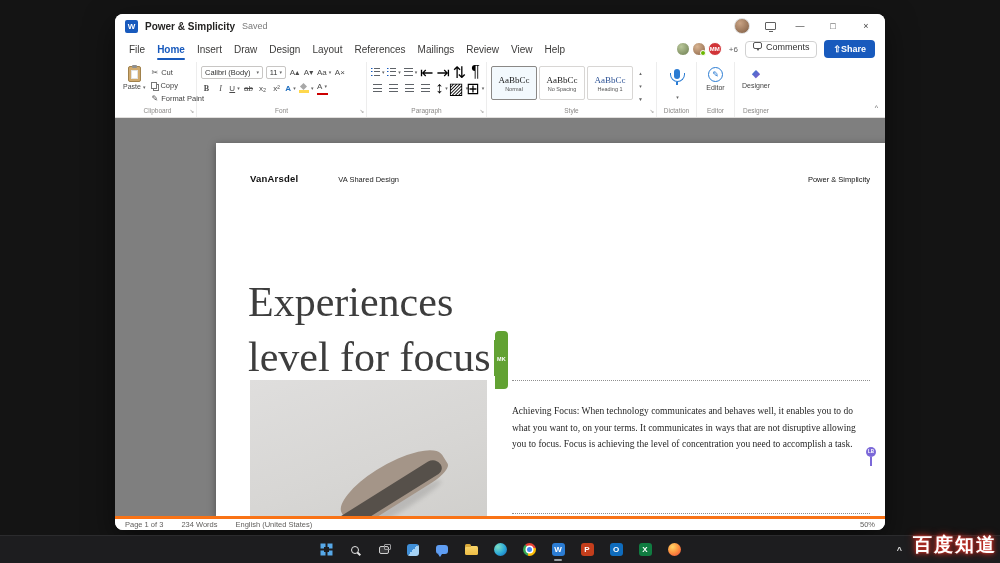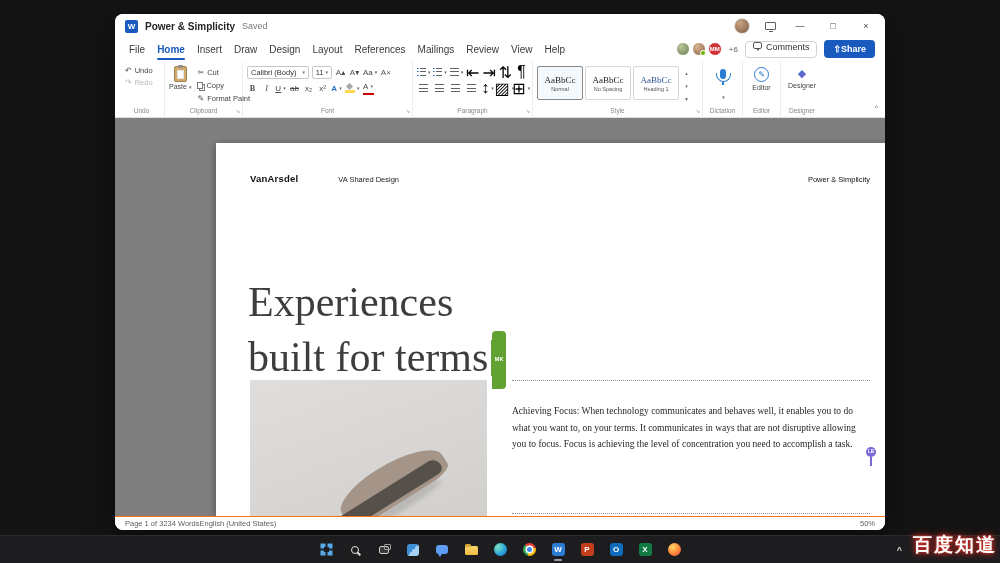--- a/index.html
+++ b/index.html
@@ -152,22 +152,22 @@
                border-radius:10px 16px 12px 12px; transform:rotate(-32deg); }
   .text-col { flex:1; border-top:1px dotted #8f8f8f; padding-top:22px; position:relative;
               font-family:"Liberation Serif",serif; font-size:9.5px; line-height:16.5px; color:#1f1f1f; }
   .text-col::after { content:''; position:absolute; left:0; right:0; top:132px; border-top:1px dotted #8f8f8f; }
   .collab-flag { position:absolute; right:-6px; top:66px; display:flex; flex-direction:column; align-items:center; }
   .collab-badge { width:10px; height:10px; border-radius:50%; background:#7b68d8; color:#fff; font-size:4.5px;
                   font-weight:700; font-family:"Liberation Sans",sans-serif; display:flex; align-items:center; justify-content:center; }
   .collab-caret { width:1.5px; height:9px; background:#7b68d8; }
 
   
-  .statusbar { height:14px; border-top:1px solid #f97316; background:#fff; display:flex; align-items:center;
-               padding:0 10px; font-size:7.5px; color:#605e5c; }
+  .statusbar { height:14px; border-top:3px solid #f97316; background:#fff; display:flex; align-items:center;
+               padding:0 10px; gap:18px; font-size:7.5px; color:#605e5c; }
   .sb-zoom { margin-left:auto; }
 
   
   .taskbar { position:absolute; left:0; right:0; bottom:0; height:28px; background:#1d1d1f;
              border-top:1px solid #2b2b2d; display:flex; align-items:center; justify-content:center; gap:5px; }
   .tb-item { width:24px; height:24px; border-radius:4px; display:flex; align-items:center; justify-content:center; position:relative; }
   .tb-item.active::after { content:''; position:absolute; bottom:1px; left:50%; transform:translateX(-50%);
                            width:8px; height:2px; border-radius:1px; background:#9aa0a6; }
   .sq { width:13px; height:13px; border-radius:3px; color:#fff; font-size:8px; font-weight:700;
         display:flex; align-items:center; justify-content:center; }
@@ -237,33 +237,20 @@
       </span>
       <span class="btn-share">
         <span class="gi" data-glyph="⇧"></span>
         <span>Share</span>
       </span>
     </div>
   </div>
 
   <div class="ribbon">
 
-    <div class="rgroup g-undo">
-      <div class="rg-content">
-        <div class="mini-btn">
-          <span class="gi" data-glyph="↶"></span>
-          <span>Undo</span>
-        </div>
-        <div class="mini-btn disabled">
-          <span class="gi" data-glyph="↷"></span>
-          <span>Redo</span>
-        </div>
-      </div>
-      <div class="rg-label">Undo</div>
-    </div>
 
     <div class="rgroup g-clip">
       <div class="rg-content clip-wrap">
         <div class="paste-col">
           <span class="paste-ic"></span>
           <span class="paste-lbl dd">Paste</span>
         </div>
         <div class="clip-col">
           <div class="mini-btn">
             <span class="gi" data-glyph="✂"></span>
@@ -407,21 +394,21 @@
   <div class="docarea">
     <div class="page">
       <div class="page-header">
         <span class="ph-logo">VanArsdel</span>
         <span class="ph-center">VA Shared Design</span>
         <span class="ph-right">Power &amp; Simplicity</span>
       </div>
       <div class="doc-heading">
         <div>Experiences</div>
         <div class="h-line2">
-          <span>built for terms</span>
+          <span>level for focus</span>
           <span class="caret-green">
             <span class="caret-flag">MK</span>
           </span>
         </div>
       </div>
       <div class="content-sec">
         <div class="image-ph">
           <span class="shoe-shadow"></span>
           <span class="shoe-upper"></span>
           <span class="shoe-sole"></span>

